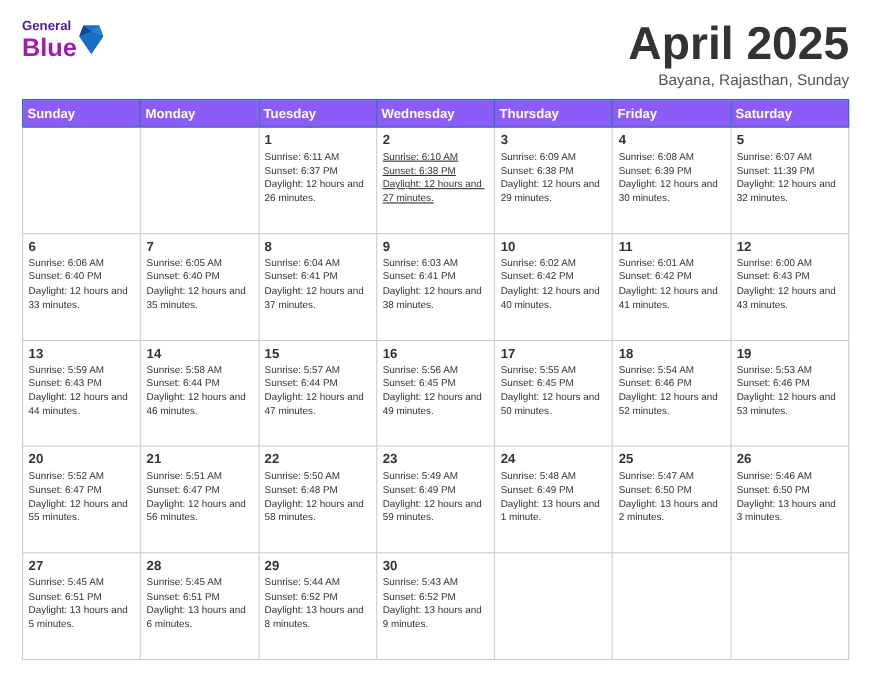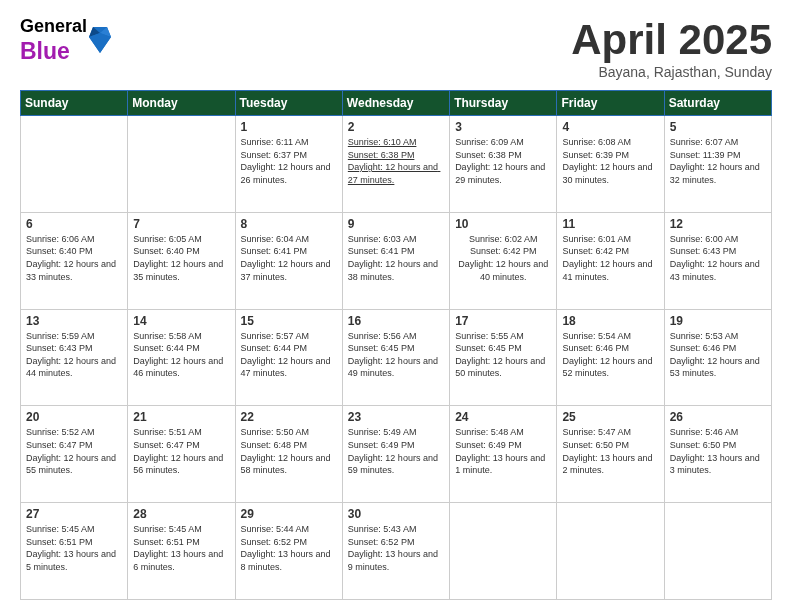--- a/index.html
+++ b/index.html
@@ -45,21 +45,21 @@
       color: #555;
     }
     .calendar {
       flex: 1;
       border: 1px solid #ccc;
       border-collapse: collapse;
       width: 100%;
       table-layout: fixed;
     }
     .calendar th {
-      background: #14532d;
+      background: #8b5cf6;
       color: #fff;
       font-size: 12px;
       font-weight: bold;
       padding: 5px 4px;
       text-align: left;
       border: 1px solid #2a6db5;
     }
     .calendar td {
       border: 1px solid #ccc;
       vertical-align: top;
@@ -84,21 +84,21 @@
       background: #fff;
     }
   </style>
 </head>
 <body>
 
 <div class="page">
   <div class="header">
     <div class="logo">
       <div class="logo-text">
-        <span style="font-size:18px;font-weight:bold;color:#000000;line-height:1.2;">General</span>
+        <span style="font-size:12px;font-weight:bold;color:#4c1d95;line-height:1.2;">General</span>
         <span style="font-size:23px;font-weight:bold;color:#a21caf;line-height:1.2;">Blue</span>
       </div>
       <svg width="22" height="30" viewBox="0 0 22 30" style="margin-left:2px;margin-top:-2px;">
         <polygon points="4,2 18,2 22,12 11,28 0,12" fill="#1a6fc4"></polygon>
         <polygon points="4,2 11,8 0,12" fill="#0d4a8a"></polygon>
         <polygon points="18,2 11,8 22,12" fill="#2a7fd4"></polygon>
         <polygon points="0,12 11,8 22,12 11,28" fill="#1a6fc4"></polygon>
       </svg>
     </div>
     <div class="title-section">
@@ -174,21 +174,21 @@
 Daylight: 12 hours and 37 minutes.</div>
           </td>
           <td>
             <span class="day-num">9</span>
             <div class="cell-text" style="white-space: pre-wrap;">Sunrise: 6:03 AM
 Sunset: 6:41 PM
 Daylight: 12 hours and 38 minutes.</div>
           </td>
           <td>
             <span class="day-num">10</span>
-            <div class="cell-text" style="white-space: pre-wrap; text-align: center;">Sunrise: 6:02 AM
+            <div class="cell-text" style="white-space: pre-wrap;">Sunrise: 6:02 AM
 Sunset: 6:42 PM
 Daylight: 12 hours and 40 minutes.</div>
           </td>
           <td>
             <span class="day-num">11</span>
             <div class="cell-text" style="white-space: pre-wrap;">Sunrise: 6:01 AM
 Sunset: 6:42 PM
 Daylight: 12 hours and 41 minutes.</div>
           </td>
           <td>

